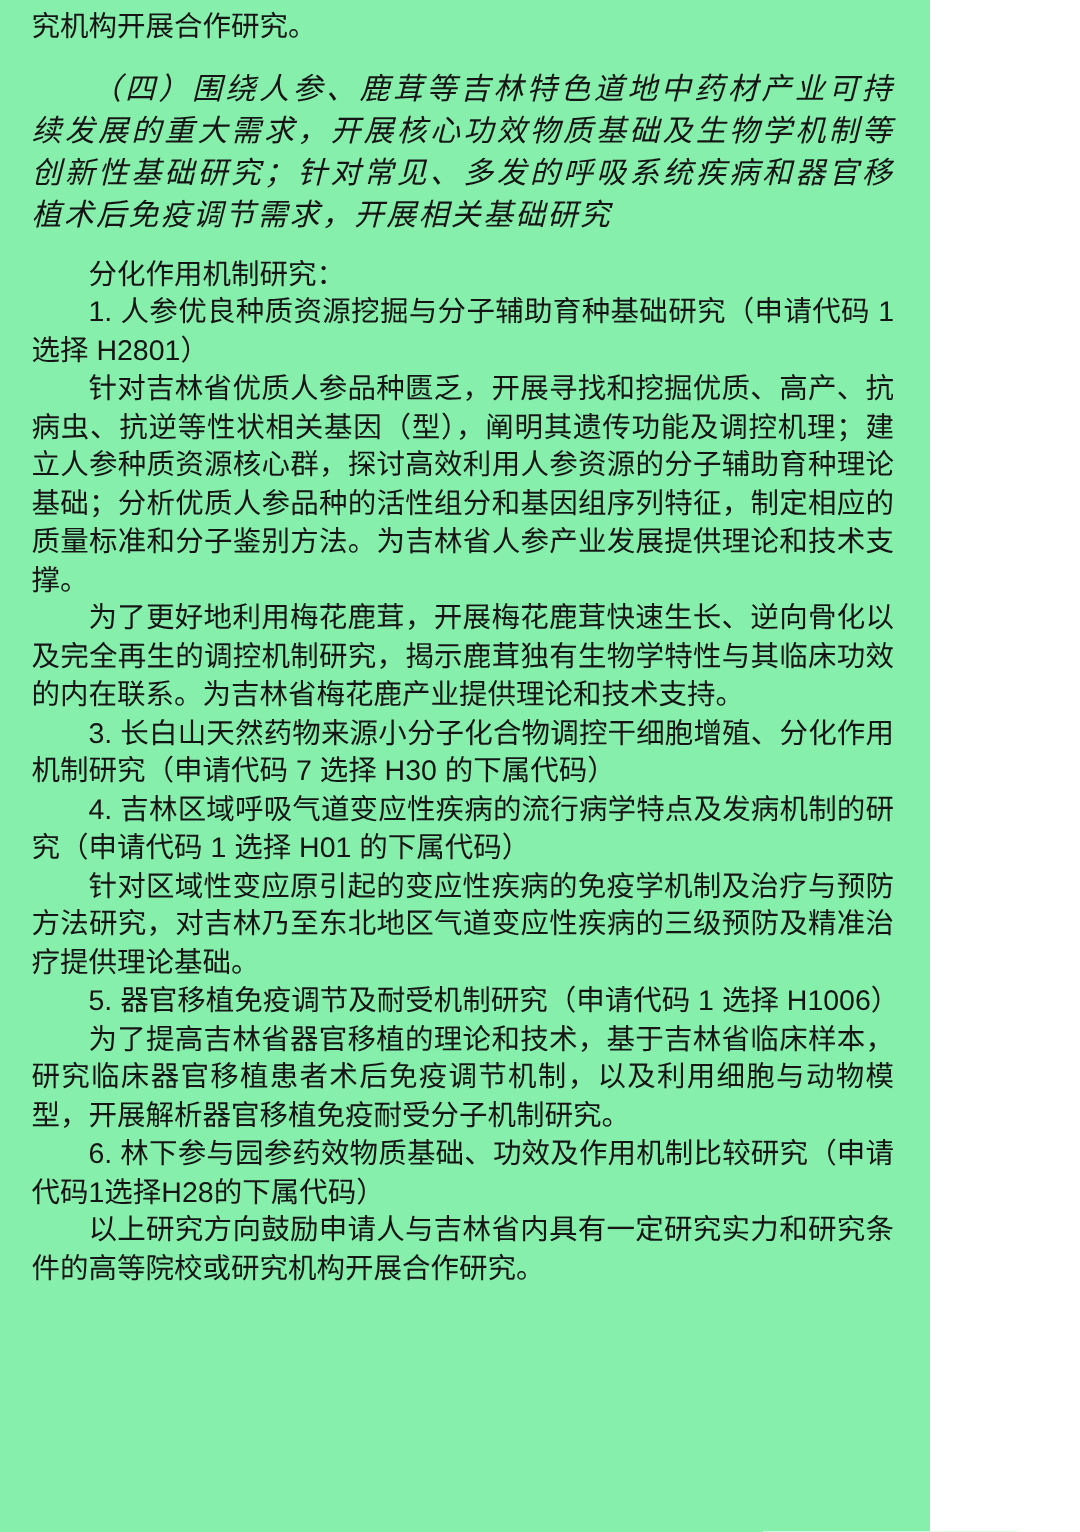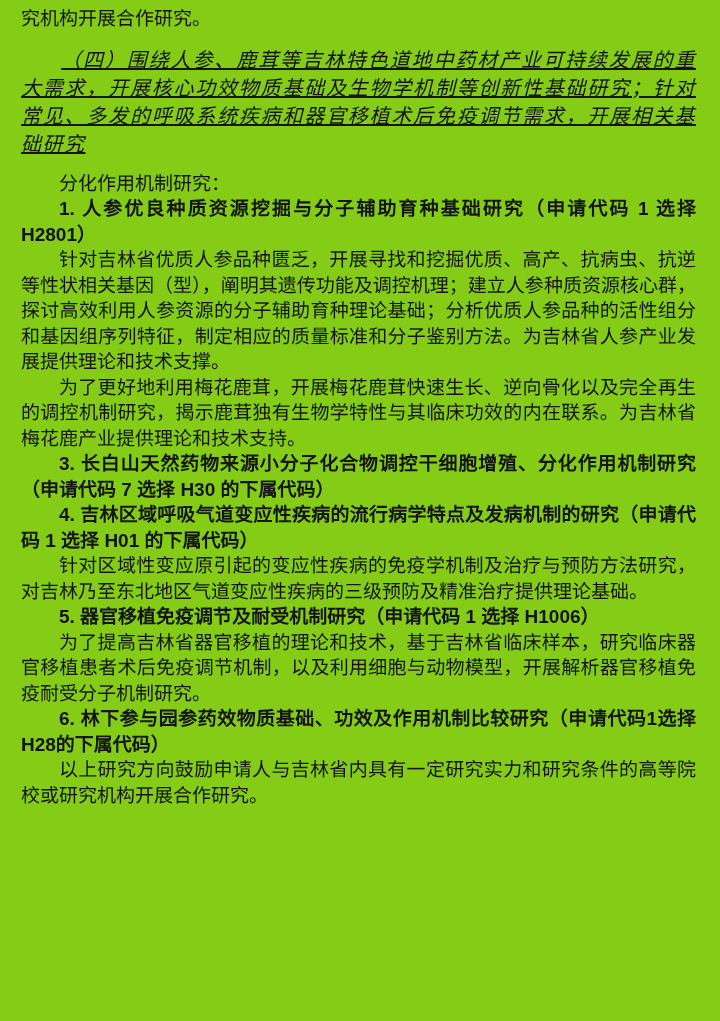--- a/index.html
+++ b/index.html
@@ -7,24 +7,24 @@
     padding: 0;
     background: #ffffff;
   }
   body {
     width: 720px;
     height: 1021px;
     overflow: hidden;
   }
   .page {
     box-sizing: border-box;
-    width: 720px;
+    width: 620px;
     height: 1021px;
     padding: 6px 24px 0 21px;
-    background: #84cc16;
+    background: #86efac;
     color: #151515;
   }
   p {
     margin: 0;
     font-family: "Liberation Serif", serif;
     font-size: 19px;
     line-height: 25.5px;
     text-align: justify;
     text-justify: inter-ideograph;
   }
@@ -32,27 +32,26 @@
   
   .cont { text-indent: 0; }
   
   .kai {
     margin-top: 14px;
     font-style: italic;
     font-size: 20px;
     line-height: 28px;
     letter-spacing: 1.5px;
     text-indent: 2em;
-    text-decoration: underline;
   }
   .lead { margin-top: 13px; }
   
   .dir-heading {
     font-family: "Liberation Sans", sans-serif;
-    font-weight: bold;
+    font-weight: normal;
     font-size: 19px;
     line-height: 25.5px;
     text-indent: 2em;
     text-align: justify;
   }
   .dir-body { text-indent: 2em; }
   .closing { text-indent: 2em; }
 </style>
 </head>
 <body>

